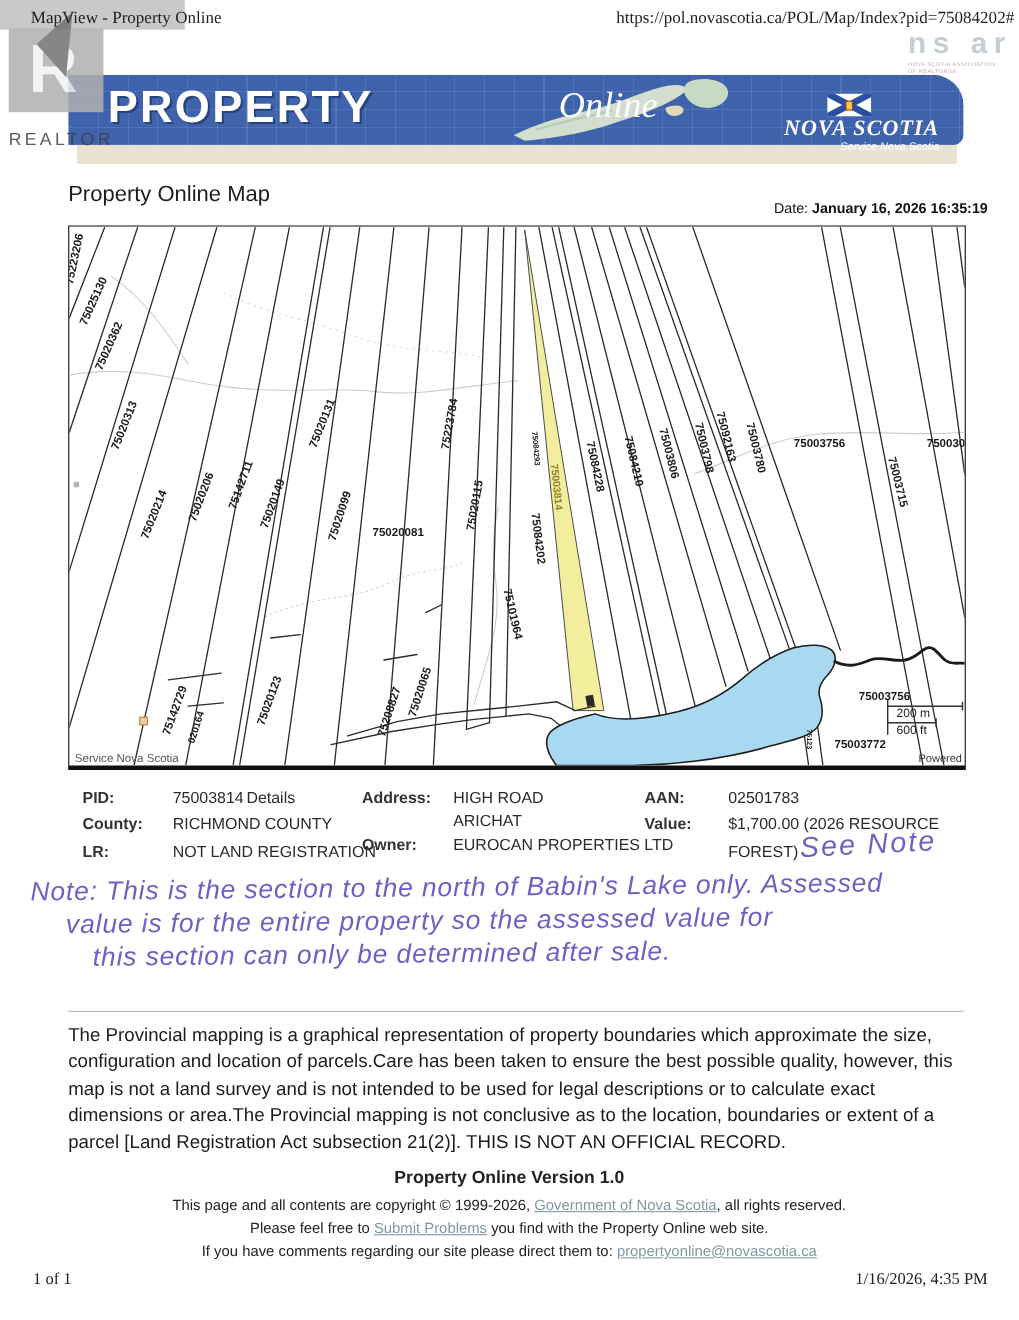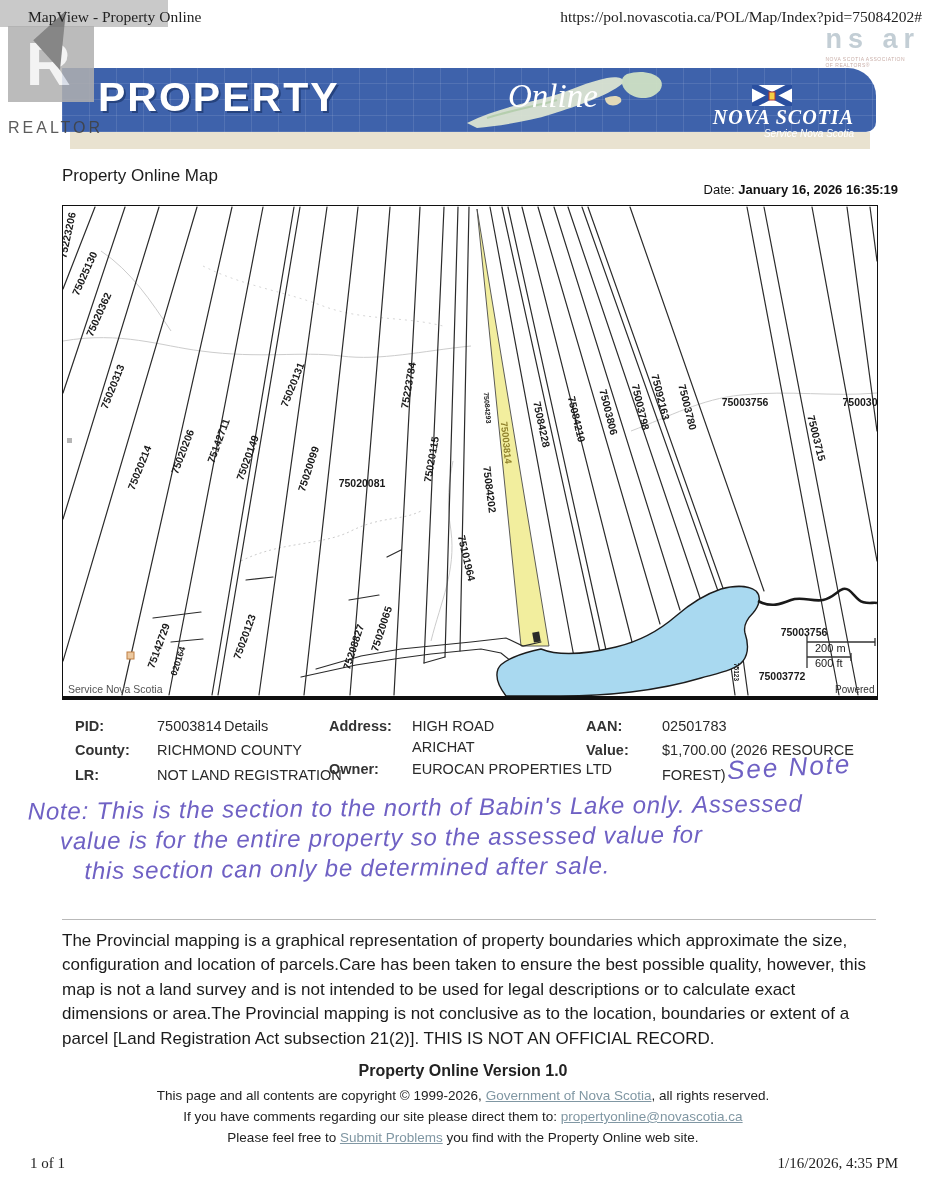--- a/index.html
+++ b/index.html
@@ -37,21 +37,21 @@
     text-shadow:2px 2px 0 #26437e;}
   .banner-subtitle{position:absolute;left:404px;top:10px;font-family:"Liberation Serif",serif;font-style:italic;
     font-size:33px;color:#fff;margin-left:42px;}
   .banner-art{position:absolute;left:395px;top:0;}
   .banner-brand{position:absolute;right:22px;top:16px;width:165px;text-align:right;color:#fff;font-style:italic;}
   .banner-brand .flag{display:block;margin:1px auto 0;}
   .brand-name{font-family:"Liberation Serif",serif;font-weight:bold;font-size:20px;letter-spacing:1px;}
   .brand-sub{font-size:10px;margin-top:-1px;}
 
   
-  .page-title{position:absolute;left:62px;top:166px;font-size:17px;font-weight:400;color:#1c1c1c;}
+  .page-title{position:absolute;left:62px;top:166px;font-size:20px;font-weight:400;color:#1c1c1c;}
   .date-line{position:absolute;top:182px;right:28px;font-size:13px;color:#111;}
   .date-line b{font-weight:bold;}
 
   
   .map-frame{position:absolute;left:62px;top:205px;width:814px;height:490px;background:#fff;
     border:1.6px solid #101010;border-bottom-width:4px;box-sizing:content-box;}
   .map-frame svg{display:block;}
   svg text{font-family:"Liberation Sans",sans-serif;}
 
   
@@ -279,22 +279,22 @@
   </div>
 
   <div class="disclaimer">The Provincial mapping is a graphical representation of property boundaries which approximate the size, configuration and location of parcels.Care has been taken to ensure the best possible quality, however, this map is not a land survey and is not intended to be used for legal descriptions or to calculate exact dimensions or area.The Provincial mapping is not conclusive as to the location, boundaries or extent of a parcel [Land Registration Act subsection 21(2)]. THIS IS NOT AN OFFICIAL RECORD.</div>
 
   <div class="footer">
     <div class="version">Property Online Version 1.0</div>
     <div class="line">
       <span>This page and all contents are copyright © 1999-2026, </span><a class="flink" style="color: rgb(128, 151, 163);">Government of Nova Scotia</a><span>, all rights reserved.</span>
     </div>
     <div class="line">
+      <span>Please feel free to </span><a class="flink" style="color: rgb(128, 151, 163);">Submit Problems</a><span> you find with the Property Online web site.</span>
+    </div>
+    <div class="line">
       <span>If you have comments regarding our site please direct them to: </span><a class="flink" style="color: rgb(128, 151, 163);">propertyonline@novascotia.ca</a>
-    </div>
-    <div class="line">
-      <span>Please feel free to </span><a class="flink" style="color: rgb(128, 151, 163);">Submit Problems</a><span> you find with the Property Online web site.</span>
     </div>
   </div>
 
   <div class="print-foot-left">1 of 1</div>
   <div class="print-foot-right">1/16/2026, 4:35 PM</div>
 </div>
 
 </body></html>

